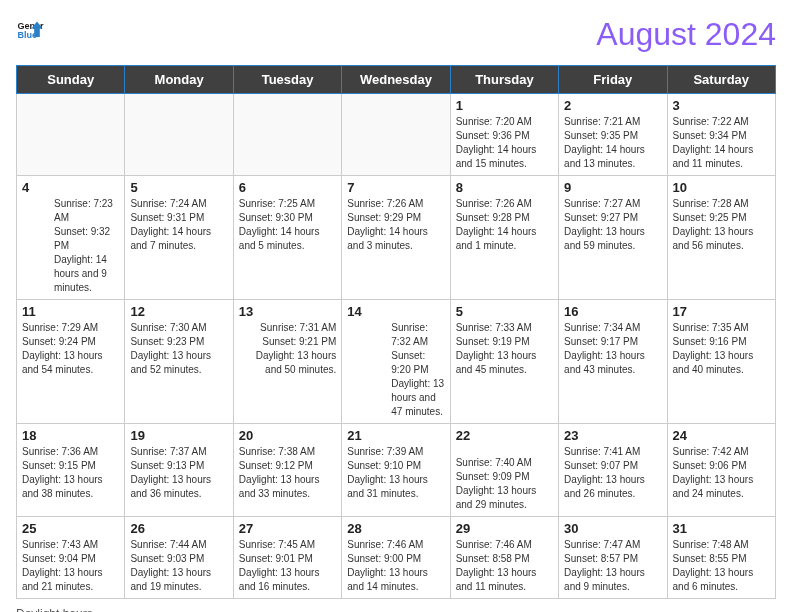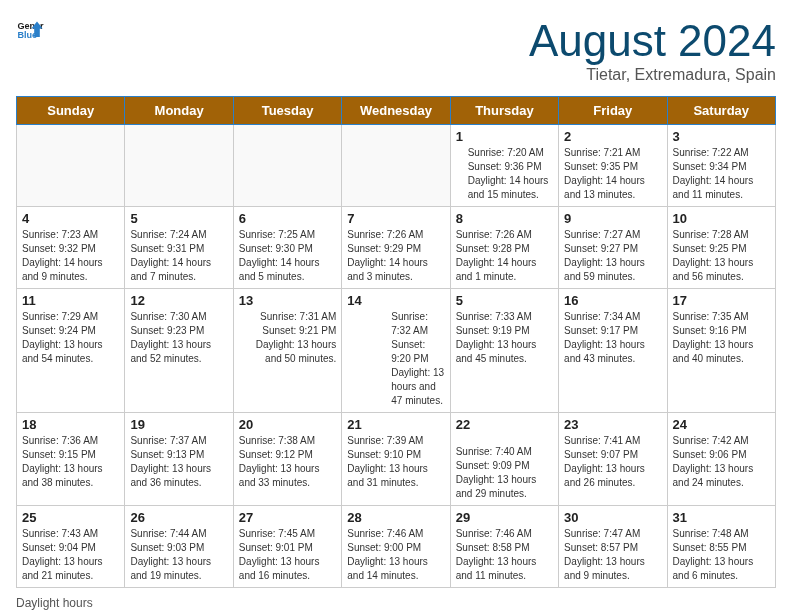--- a/index.html
+++ b/index.html
@@ -22,35 +22,35 @@
       gap: 4px;
     }
     .logo-icon {
       width: 28px;
       height: 28px;
     }
     .title-area {
       text-align: right;
     }
     .main-title {
-      font-size: 44px;
+      font-size: 32px;
       font-weight: normal;
-      color: #0c4a6e;
+      color: #8b5cf6;
     }
     .subtitle {
       font-size: 16px;
       color: #555;
     }
     table {
       width: 100%;
       border-collapse: collapse;
       table-layout: fixed;
     }
     th {
-      background-color: #a16207;
+      background-color: #404040;
       color: #fff;
       font-size: 13px;
       font-weight: bold;
       padding: 6px 4px;
       text-align: center;
       border: 1px solid #2a7fc9;
     }
     td {
       border: 1px solid #ccc;
       vertical-align: top;
@@ -86,21 +86,20 @@
 <div class="header-area">
   <div class="logo">
     <svg class="logo-icon" viewBox="0 0 40 40">
       <text x="2" y="18" font-size="13" font-weight="bold" fill="#1a1a1a">General</text>
       <text x="2" y="32" font-size="13" font-weight="bold" fill="#2a7fc9">Blue</text>
       <polygon points="30,8 38,18 34,18 34,30 26,30 26,18 22,18" fill="#2a7fc9"></polygon>
     </svg>
   </div>
   <div class="title-area">
     <div class="main-title">August 2024</div>
-    <div class="subtitle">Tietar, Extremadura, Spain</div>
   </div>
 </div>
 
 <table>
   <thead>
     <tr id="header-row">
         <th>Sunday</th>
         <th>Monday</th>
         <th>Tuesday</th>
         <th>Wednesday</th>
@@ -110,41 +109,41 @@
       </tr>
   </thead>
   <tbody id="calendar-body">
       <tr>
         <td class="empty"></td>
         <td class="empty"></td>
         <td class="empty"></td>
         <td class="empty"></td>
         <td>
           <span class="day-num">1</span>
-          <div class="day-info" style="white-space: pre-line; margin-left: 12px;">Sunrise: 7:20 AM
+          <div class="day-info" style="white-space: pre-line;">Sunrise: 7:20 AM
 Sunset: 9:36 PM
 Daylight: 14 hours and 15 minutes.</div>
         </td>
         <td>
           <span class="day-num">2</span>
           <div class="day-info" style="white-space: pre-line;">Sunrise: 7:21 AM
 Sunset: 9:35 PM
 Daylight: 14 hours and 13 minutes.</div>
         </td>
         <td>
           <span class="day-num">3</span>
           <div class="day-info" style="white-space: pre-line;">Sunrise: 7:22 AM
 Sunset: 9:34 PM
 Daylight: 14 hours and 11 minutes.</div>
         </td>
       </tr>
       <tr>
         <td>
           <span class="day-num">4</span>
-          <div class="day-info" style="white-space: pre-line;">Sunrise: 7:23 AM
+          <div class="day-info" style="white-space: pre-line; margin-left: 32px;">Sunrise: 7:23 AM
 Sunset: 9:32 PM
 Daylight: 14 hours and 9 minutes.</div>
         </td>
         <td>
           <span class="day-num">5</span>
           <div class="day-info" style="white-space: pre-line;">Sunrise: 7:24 AM
 Sunset: 9:31 PM
 Daylight: 14 hours and 7 minutes.</div>
         </td>
         <td>

